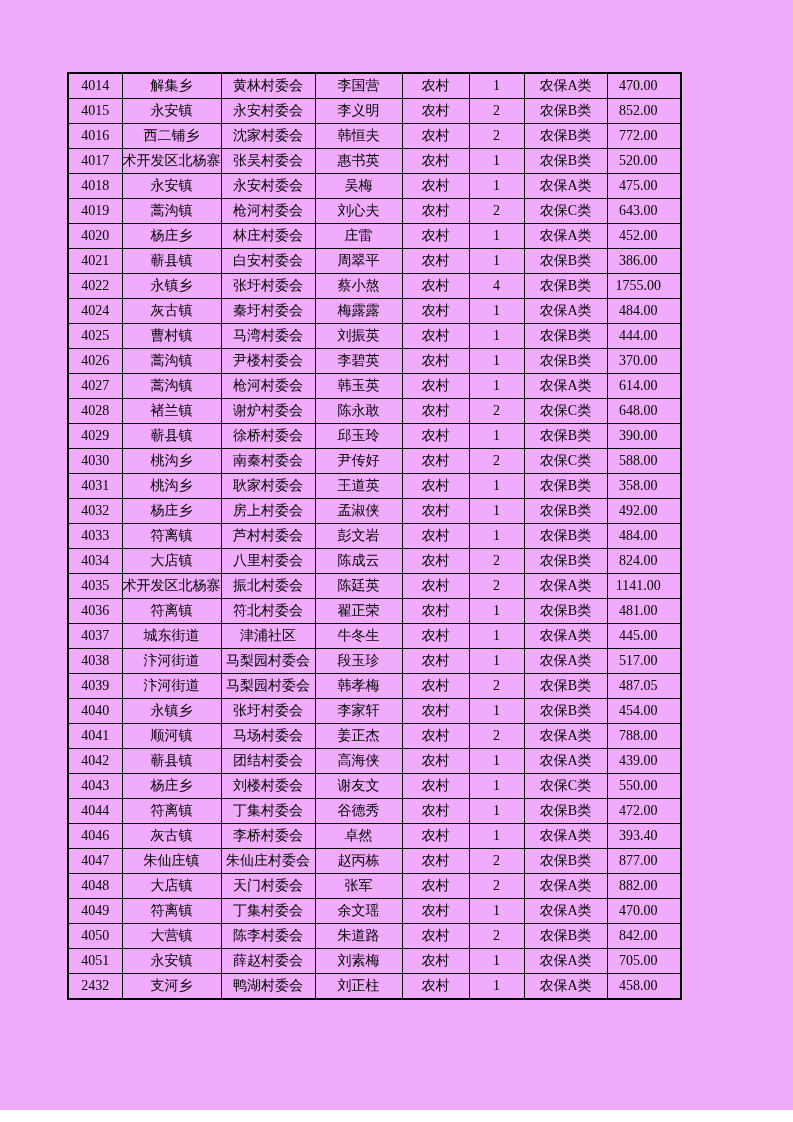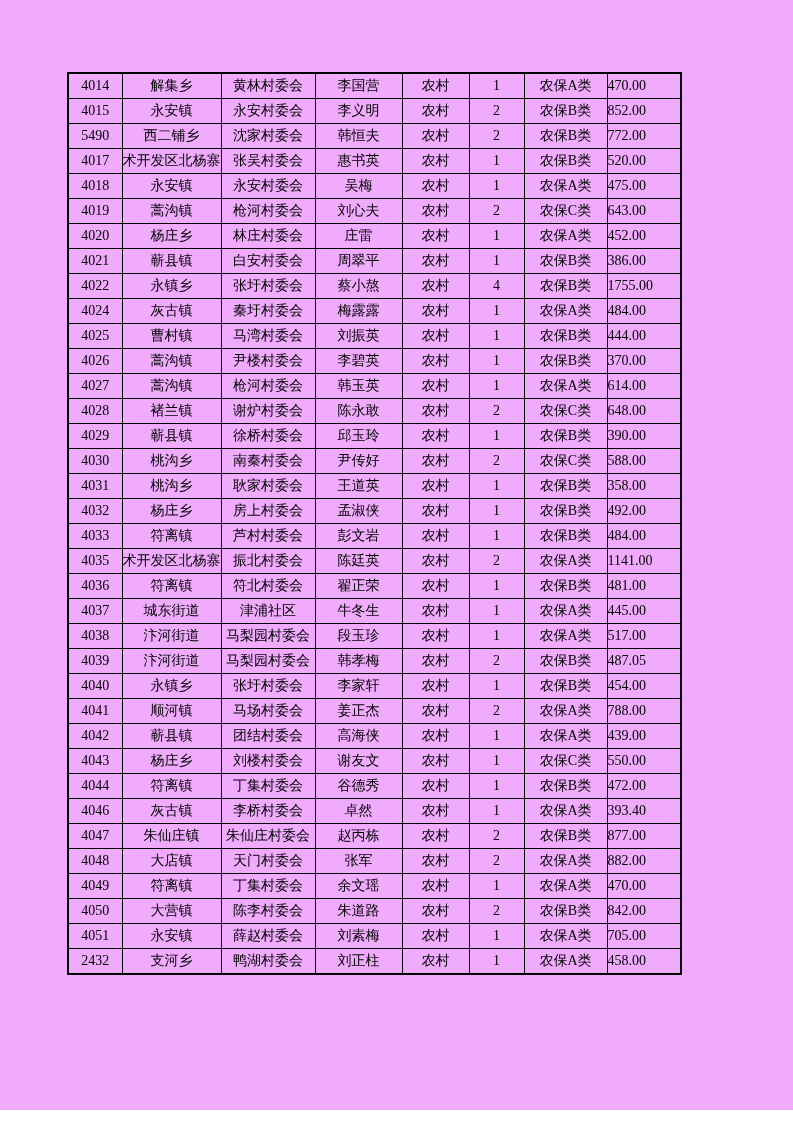--- a/index.html
+++ b/index.html
@@ -26,21 +26,21 @@
     height: 24px;
     padding: 0;
     font-size: 14px;
     line-height: 24px;
     color: #000000;
     text-align: center;
     white-space: nowrap;
     overflow: hidden;
   }
   table.roster td.num {
-    text-align: left;
+    text-align: center;
     padding-right: 11px;
   }
 </style>
 </head>
 <body>
 
 <div class="page">
   <table class="roster">
     <colgroup>
       <col style="width:54px">
@@ -67,21 +67,21 @@
           <td>4015</td>
           <td>永安镇</td>
           <td>永安村委会</td>
           <td>李义明</td>
           <td>农村</td>
           <td>2</td>
           <td>农保B类</td>
           <td class="num">852.00</td>
         </tr>
         <tr>
-          <td>5490</td>
+          <td>4016</td>
           <td>西二铺乡</td>
           <td>沈家村委会</td>
           <td>韩恒夫</td>
           <td>农村</td>
           <td>2</td>
           <td>农保B类</td>
           <td class="num">772.00</td>
         </tr>
         <tr>
           <td>4017</td>
@@ -235,20 +235,30 @@
         </tr>
         <tr>
           <td>4033</td>
           <td>符离镇</td>
           <td>芦村村委会</td>
           <td>彭文岩</td>
           <td>农村</td>
           <td>1</td>
           <td>农保B类</td>
           <td class="num">484.00</td>
+        </tr>
+        <tr>
+          <td>4034</td>
+          <td>大店镇</td>
+          <td>八里村委会</td>
+          <td>陈成云</td>
+          <td>农村</td>
+          <td>2</td>
+          <td>农保B类</td>
+          <td class="num">824.00</td>
         </tr>
         <tr>
           <td>4035</td>
           <td>术开发区北杨寨</td>
           <td>振北村委会</td>
           <td>陈廷英</td>
           <td>农村</td>
           <td>2</td>
           <td>农保A类</td>
           <td class="num">1141.00</td>

